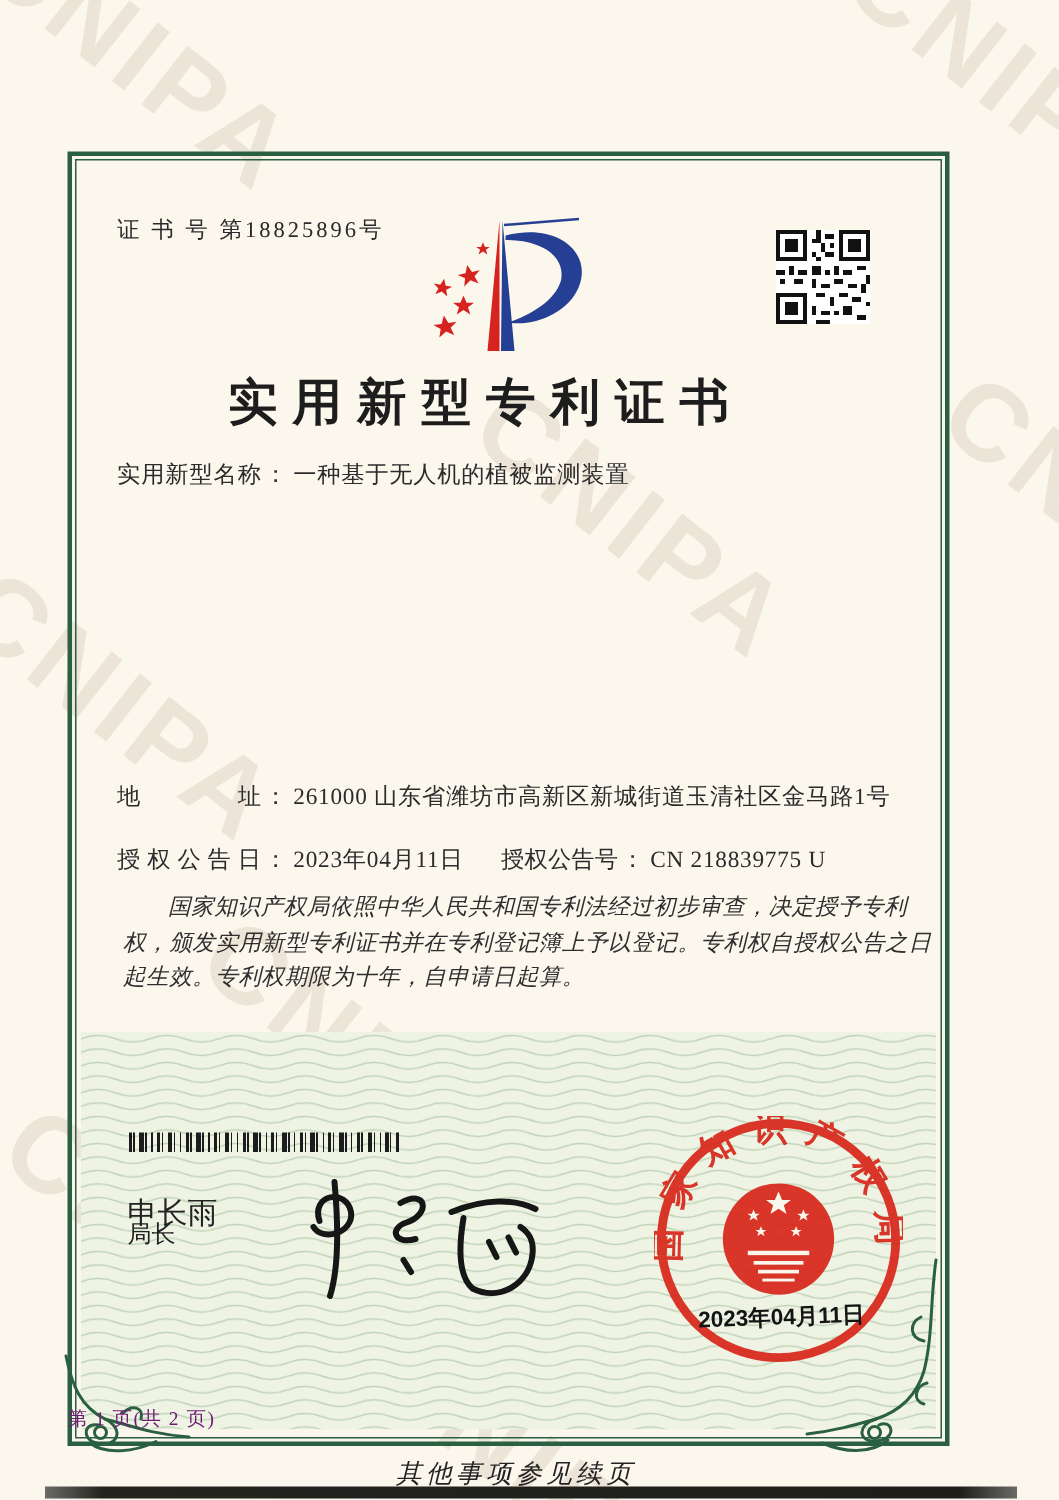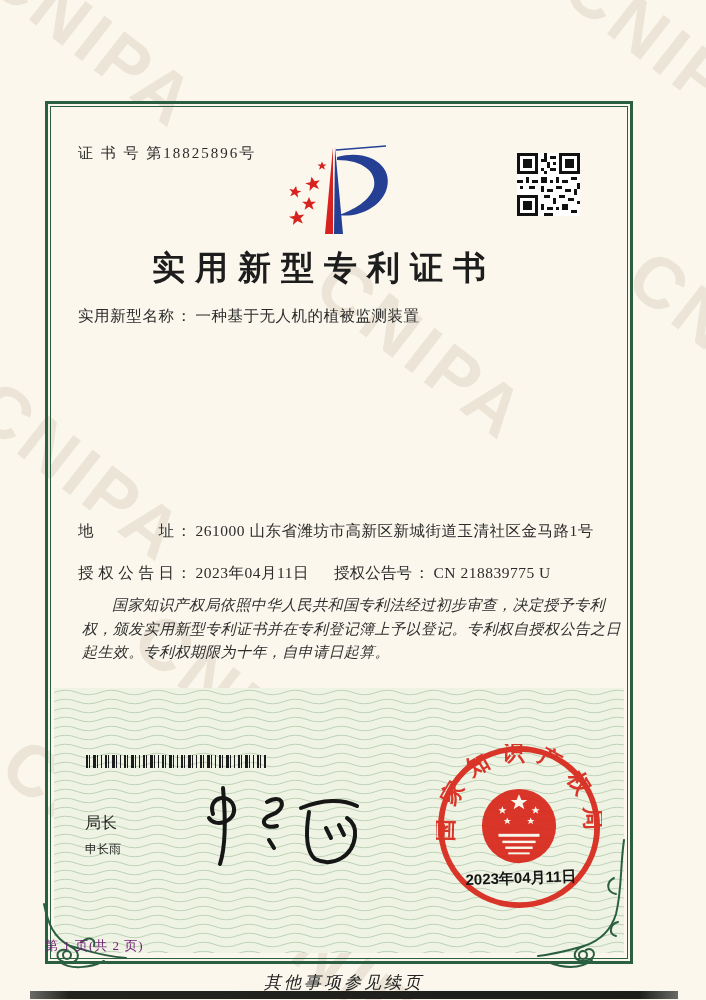--- a/index.html
+++ b/index.html
@@ -36,21 +36,21 @@
   .paras p{margin:0 0 3px 0;font-size:15px;line-height:23.5px;text-indent:2em;
            font-style:italic;letter-spacing:0.4px;}
 
   .barcode{position:absolute;left:86px;top:755px;width:180px;height:13px;
            background:repeating-linear-gradient(90deg,
              #1c1c1c 0 2px,transparent 2px 3px,#1c1c1c 3px 4px,transparent 4px 7px,
              #1c1c1c 7px 10px,transparent 10px 11px,#1c1c1c 11px 12px,transparent 12px 15px,
              #1c1c1c 15px 16px,transparent 16px 19px);}
 
   .signer-title{position:absolute;left:85px;top:813px;font-size:16px;color:#222;}
-  .signer-name{position:absolute;left:85px;top:841px;font-size:12px;color:#222;}
+  .signer-name{position:absolute;left:85px;top:795px;font-size:20px;color:#222;}
   .signature{position:absolute;left:185px;top:780px;}
 
   .seal{position:absolute;left:436px;top:744px;}
   .seal-date{position:absolute;left:460px;top:869px;width:122px;text-align:center;
              font-size:15px;font-weight:bold;color:#141414;transform:rotate(-2deg);
              font-family:"Liberation Sans","DejaVu Sans",sans-serif;letter-spacing:0;}
 
   .page-info{position:absolute;left:45px;top:937px;width:565px;text-align:left;
              font-size:13px;color:#701a75;letter-spacing:1px;}
   .footer-note{position:absolute;left:264px;top:971px;font-size:17px;letter-spacing:3px;

